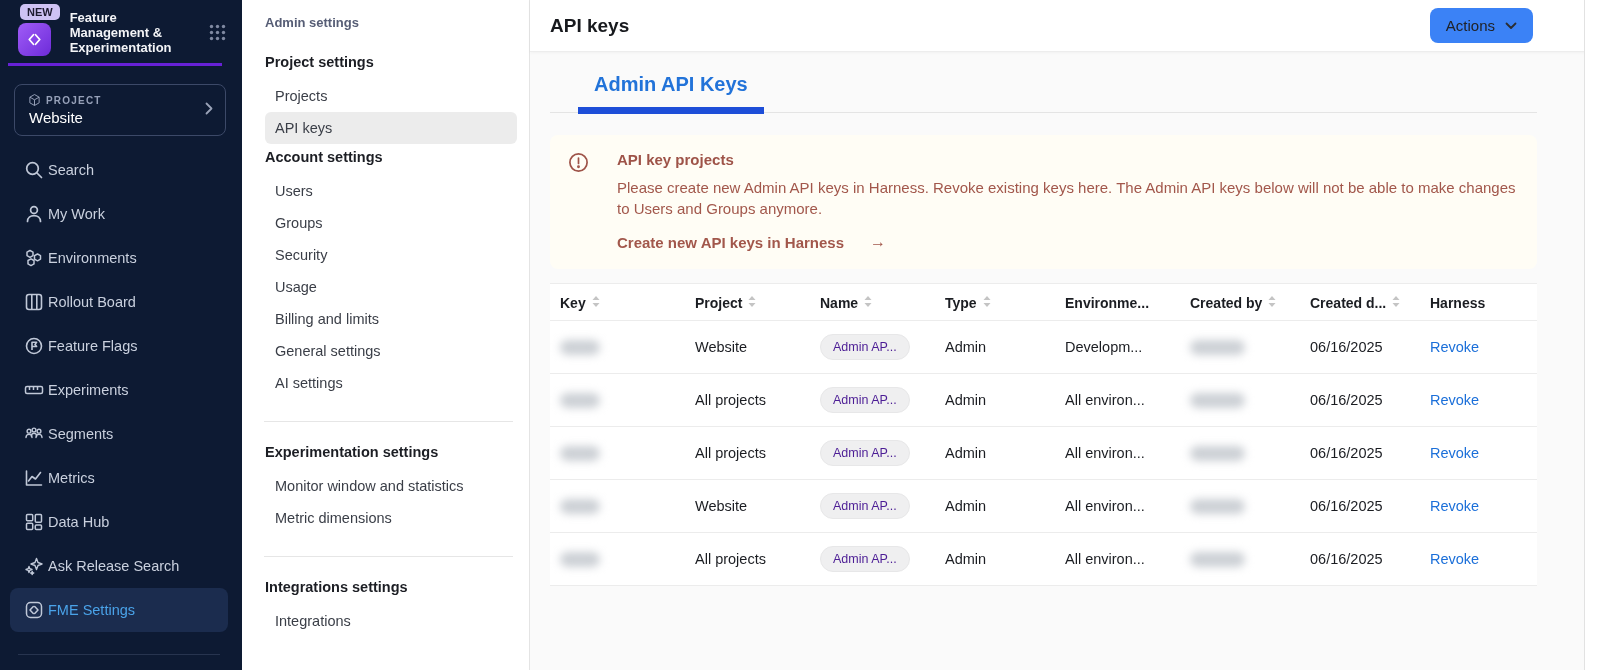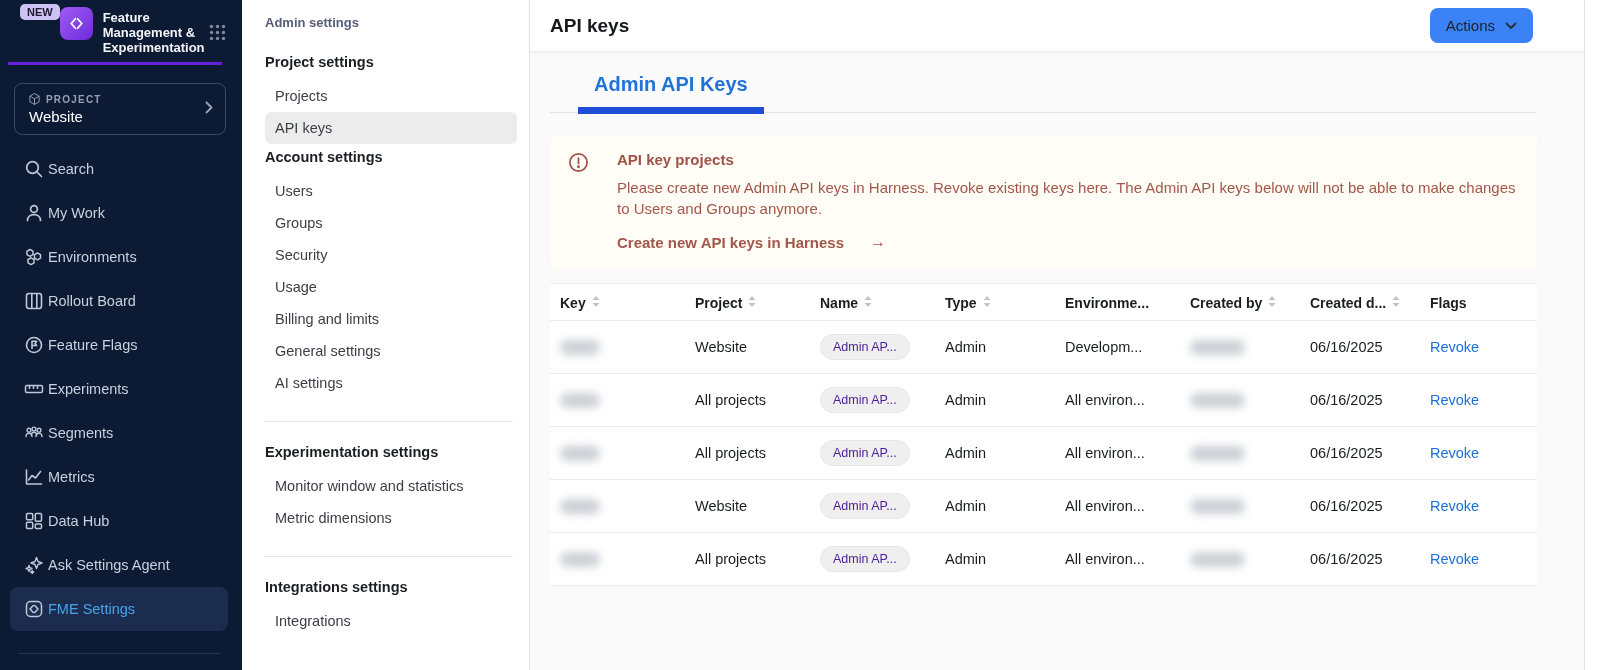--- a/index.html
+++ b/index.html
@@ -2,21 +2,21 @@
 <html><head>
 <meta charset="utf-8">
 <style>
   * { margin:0; padding:0; box-sizing:border-box; }
   html,body { width:1600px; height:670px; overflow:hidden; }
   body { display:flex; font-family:"Liberation Sans", sans-serif; background:#fafafa; }
 
   
   .sidebar { width:242px; min-width:242px; background:#0d1a33; color:#c9d0de; }
   .brand { display:flex; padding:4px 16px 0 18px; }
-  .brand-left { display:flex; }
+  .brand-left { display:flex; flex-direction:column; }
   .new-badge { background:#cec2f4; color:#1d1a2f; font-size:11px; font-weight:700;
                padding:2px 7px; border-radius:5px; align-self:flex-start; margin-left:2px; }
   .logo { width:33px; height:33px; margin-top:3px; border-radius:8px;
           background:linear-gradient(135deg,#a05cf7,#6d2bd9);
           display:flex; align-items:center; justify-content:center; }
   .brand-title { width:120px; margin:6px 0 0 10px; font-size:13px; font-weight:700;
                  color:#f3f4f7; line-height:15px; }
   .apps-icon { margin-left:auto; margin-top:20px; cursor:pointer; }
   .accent-line { height:3px; background:#6721d6; margin:7px 20px 0 8px; }
 
@@ -237,21 +237,21 @@
       <span>Data Hub</span>
     </div>
     <div class="nav-item">
       <span class="nav-icon">
         <svg width="20" height="20" viewBox="0 0 20 20" fill="none" stroke="currentColor" stroke-width="1.4" stroke-linejoin="round">
             <path d="M12.5 2.5 L14 6.5 L18 8 L14 9.5 L12.5 13.5 L11 9.5 L7 8 L11 6.5 Z"></path>
             <path d="M5 10.5 L5.8 12.7 L8 13.5 L5.8 14.3 L5 16.5 L4.2 14.3 L2 13.5 L4.2 12.7 Z"></path>
             <path d="M8.2 15.5 L8.6 16.6 L9.7 17 L8.6 17.4 L8.2 18.5 L7.8 17.4 L6.7 17 L7.8 16.6 Z"></path>
           </svg>
       </span>
-      <span>Ask Settings Agent</span>
+      <span>Ask Release Search</span>
     </div>
     <div class="nav-item active">
       <span class="nav-icon">
         <svg width="20" height="20" viewBox="0 0 20 20" fill="none" stroke="currentColor" stroke-width="1.5" stroke-linecap="round" stroke-linejoin="round">
             <rect x="2.5" y="2.5" width="15" height="15" rx="4"></rect>
             <polyline points="9.3,6.5 6,10 9.3,13.5"></polyline>
             <polyline points="10.7,6.5 14,10 10.7,13.5"></polyline>
           </svg>
       </span>
       <span>FME Settings</span>
@@ -351,21 +351,21 @@
                 </svg></span></th>
           <th><span>Environme...</span></th>
           <th><span>Created by</span><span class="sort-glyph"><svg width="8" height="11" viewBox="0 0 8 11" fill="#c4c4c4">
                   <path d="M4 0 L7.5 4 H0.5 Z"></path>
                   <path d="M4 11 L7.5 7 H0.5 Z"></path>
                 </svg></span></th>
           <th><span>Created d...</span><span class="sort-glyph"><svg width="8" height="11" viewBox="0 0 8 11" fill="#c4c4c4">
                   <path d="M4 0 L7.5 4 H0.5 Z"></path>
                   <path d="M4 11 L7.5 7 H0.5 Z"></path>
                 </svg></span></th>
-          <th><span>Flags</span></th>
+          <th><span>Harness</span></th>
         </tr>
       </thead>
       <tbody>
         <tr>
           <td>
               <div class="redacted key"></div>
             </td>
           <td>Website</td>
           <td><span class="name-pill">Admin AP...</span></td>
           <td>Admin</td>

